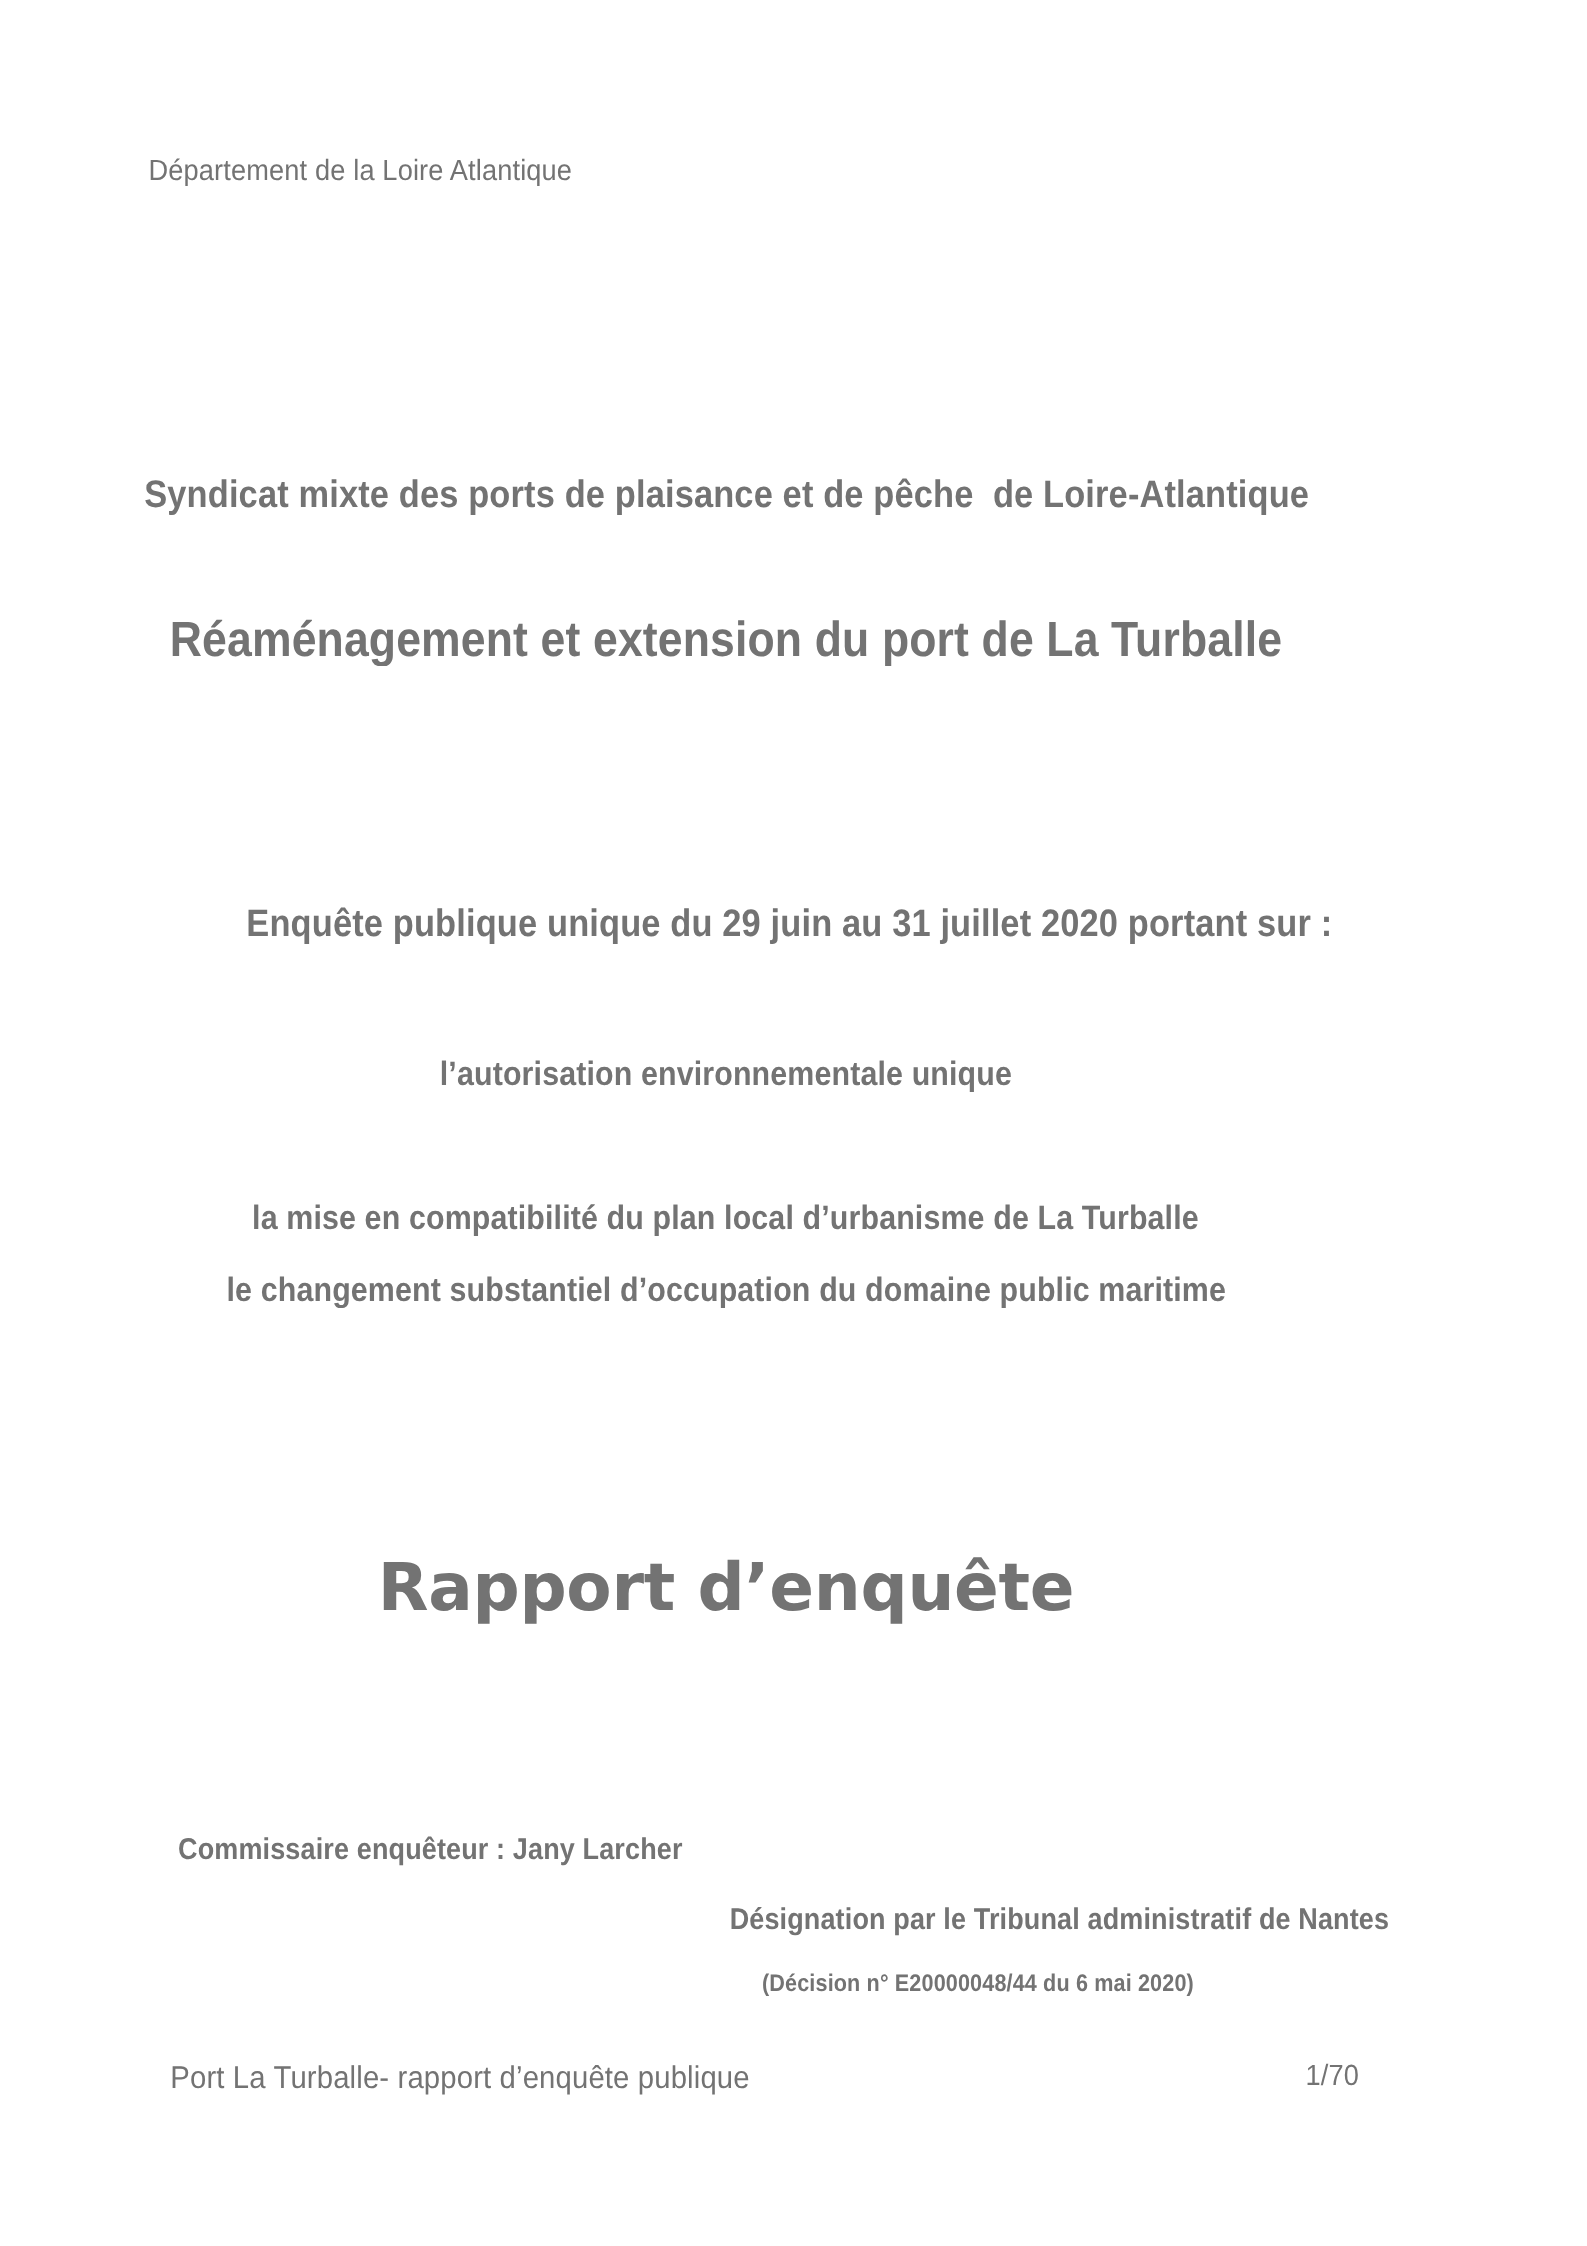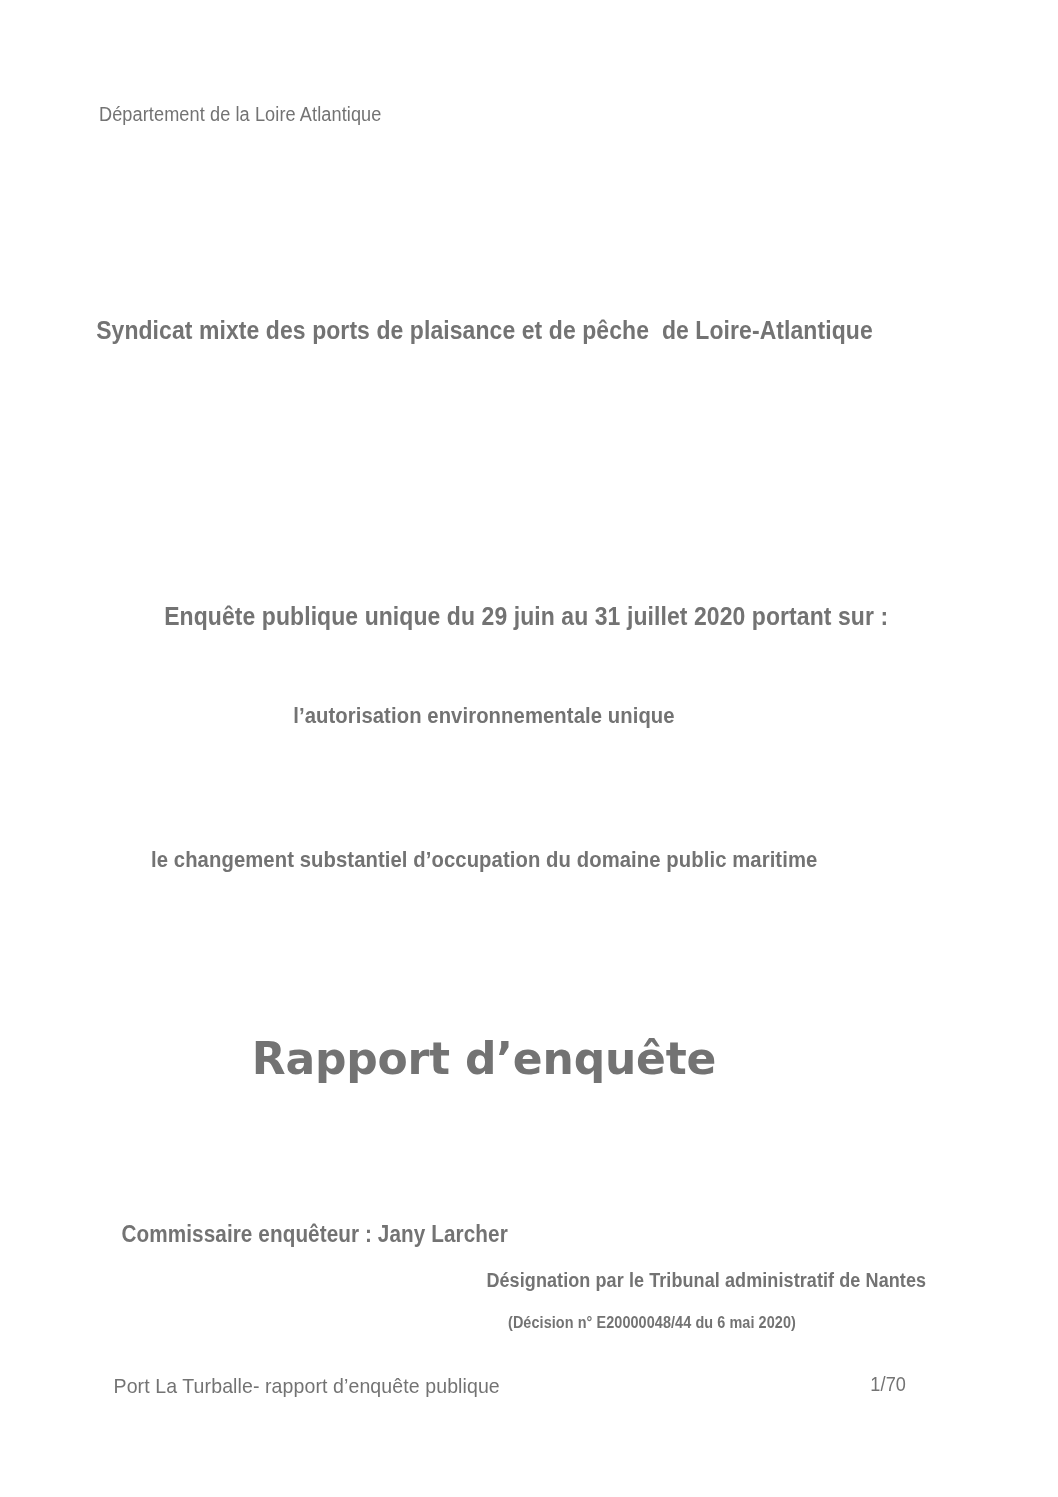--- a/index.html
+++ b/index.html
@@ -89,21 +89,21 @@
     font-size: 44px;
     font-weight: 700;
     font-family: "DejaVu Sans", sans-serif;
     letter-spacing: -0.2px;
   }
 
   
   .commissioner {
     left: 100px;
     top: 1223px;
-    font-size: 23px;
+    font-size: 20px;
     font-weight: 700;
     letter-spacing: 0.1px;
   }
   .commissioner span { display: inline-block; transform: scaleX(0.90); }
 
   .designation {
     left: 462px;
     top: 1270px;
     font-size: 20px;
     font-weight: 700;
@@ -141,26 +141,28 @@
 </style>
 </head>
 <body>
 
 <div class="page">
 
   <div class="abs doc-header">Département de la Loire Atlantique</div>
 
   <div class="abs row-center org-line"><span>Syndicat mixte des ports de plaisance et de pêche  de Loire-Atlantique</span></div>
 
+  <div class="abs row-center project-title"><span>Réaménagement et extension du port de La Turballe</span></div>
 
   <div class="abs row-center inquiry-line"><span>Enquête publique unique du 29 juin au 31 juillet 2020 portant sur :</span></div>
 
   <div class="abs row-center purpose purpose-0"><span>l’autorisation environnementale unique</span></div>
 
 
+  <div class="abs row-center purpose purpose-2"><span>la mise en compatibilité du plan local d’urbanisme de La Turballe</span></div>
 
   <div class="abs row-center purpose purpose-3"><span>le changement substantiel d’occupation du domaine public maritime</span></div>
 
   <div class="abs row-center report-label">Rapport d’enquête</div>
 
   <div class="abs commissioner"><span>Commissaire enquêteur : Jany Larcher</span></div>
 
   <div class="abs designation"><span>Désignation par le Tribunal administratif de Nantes</span></div>
 
   <div class="abs decision"><span>(Décision n° E20000048/44 du 6 mai 2020)</span></div>

